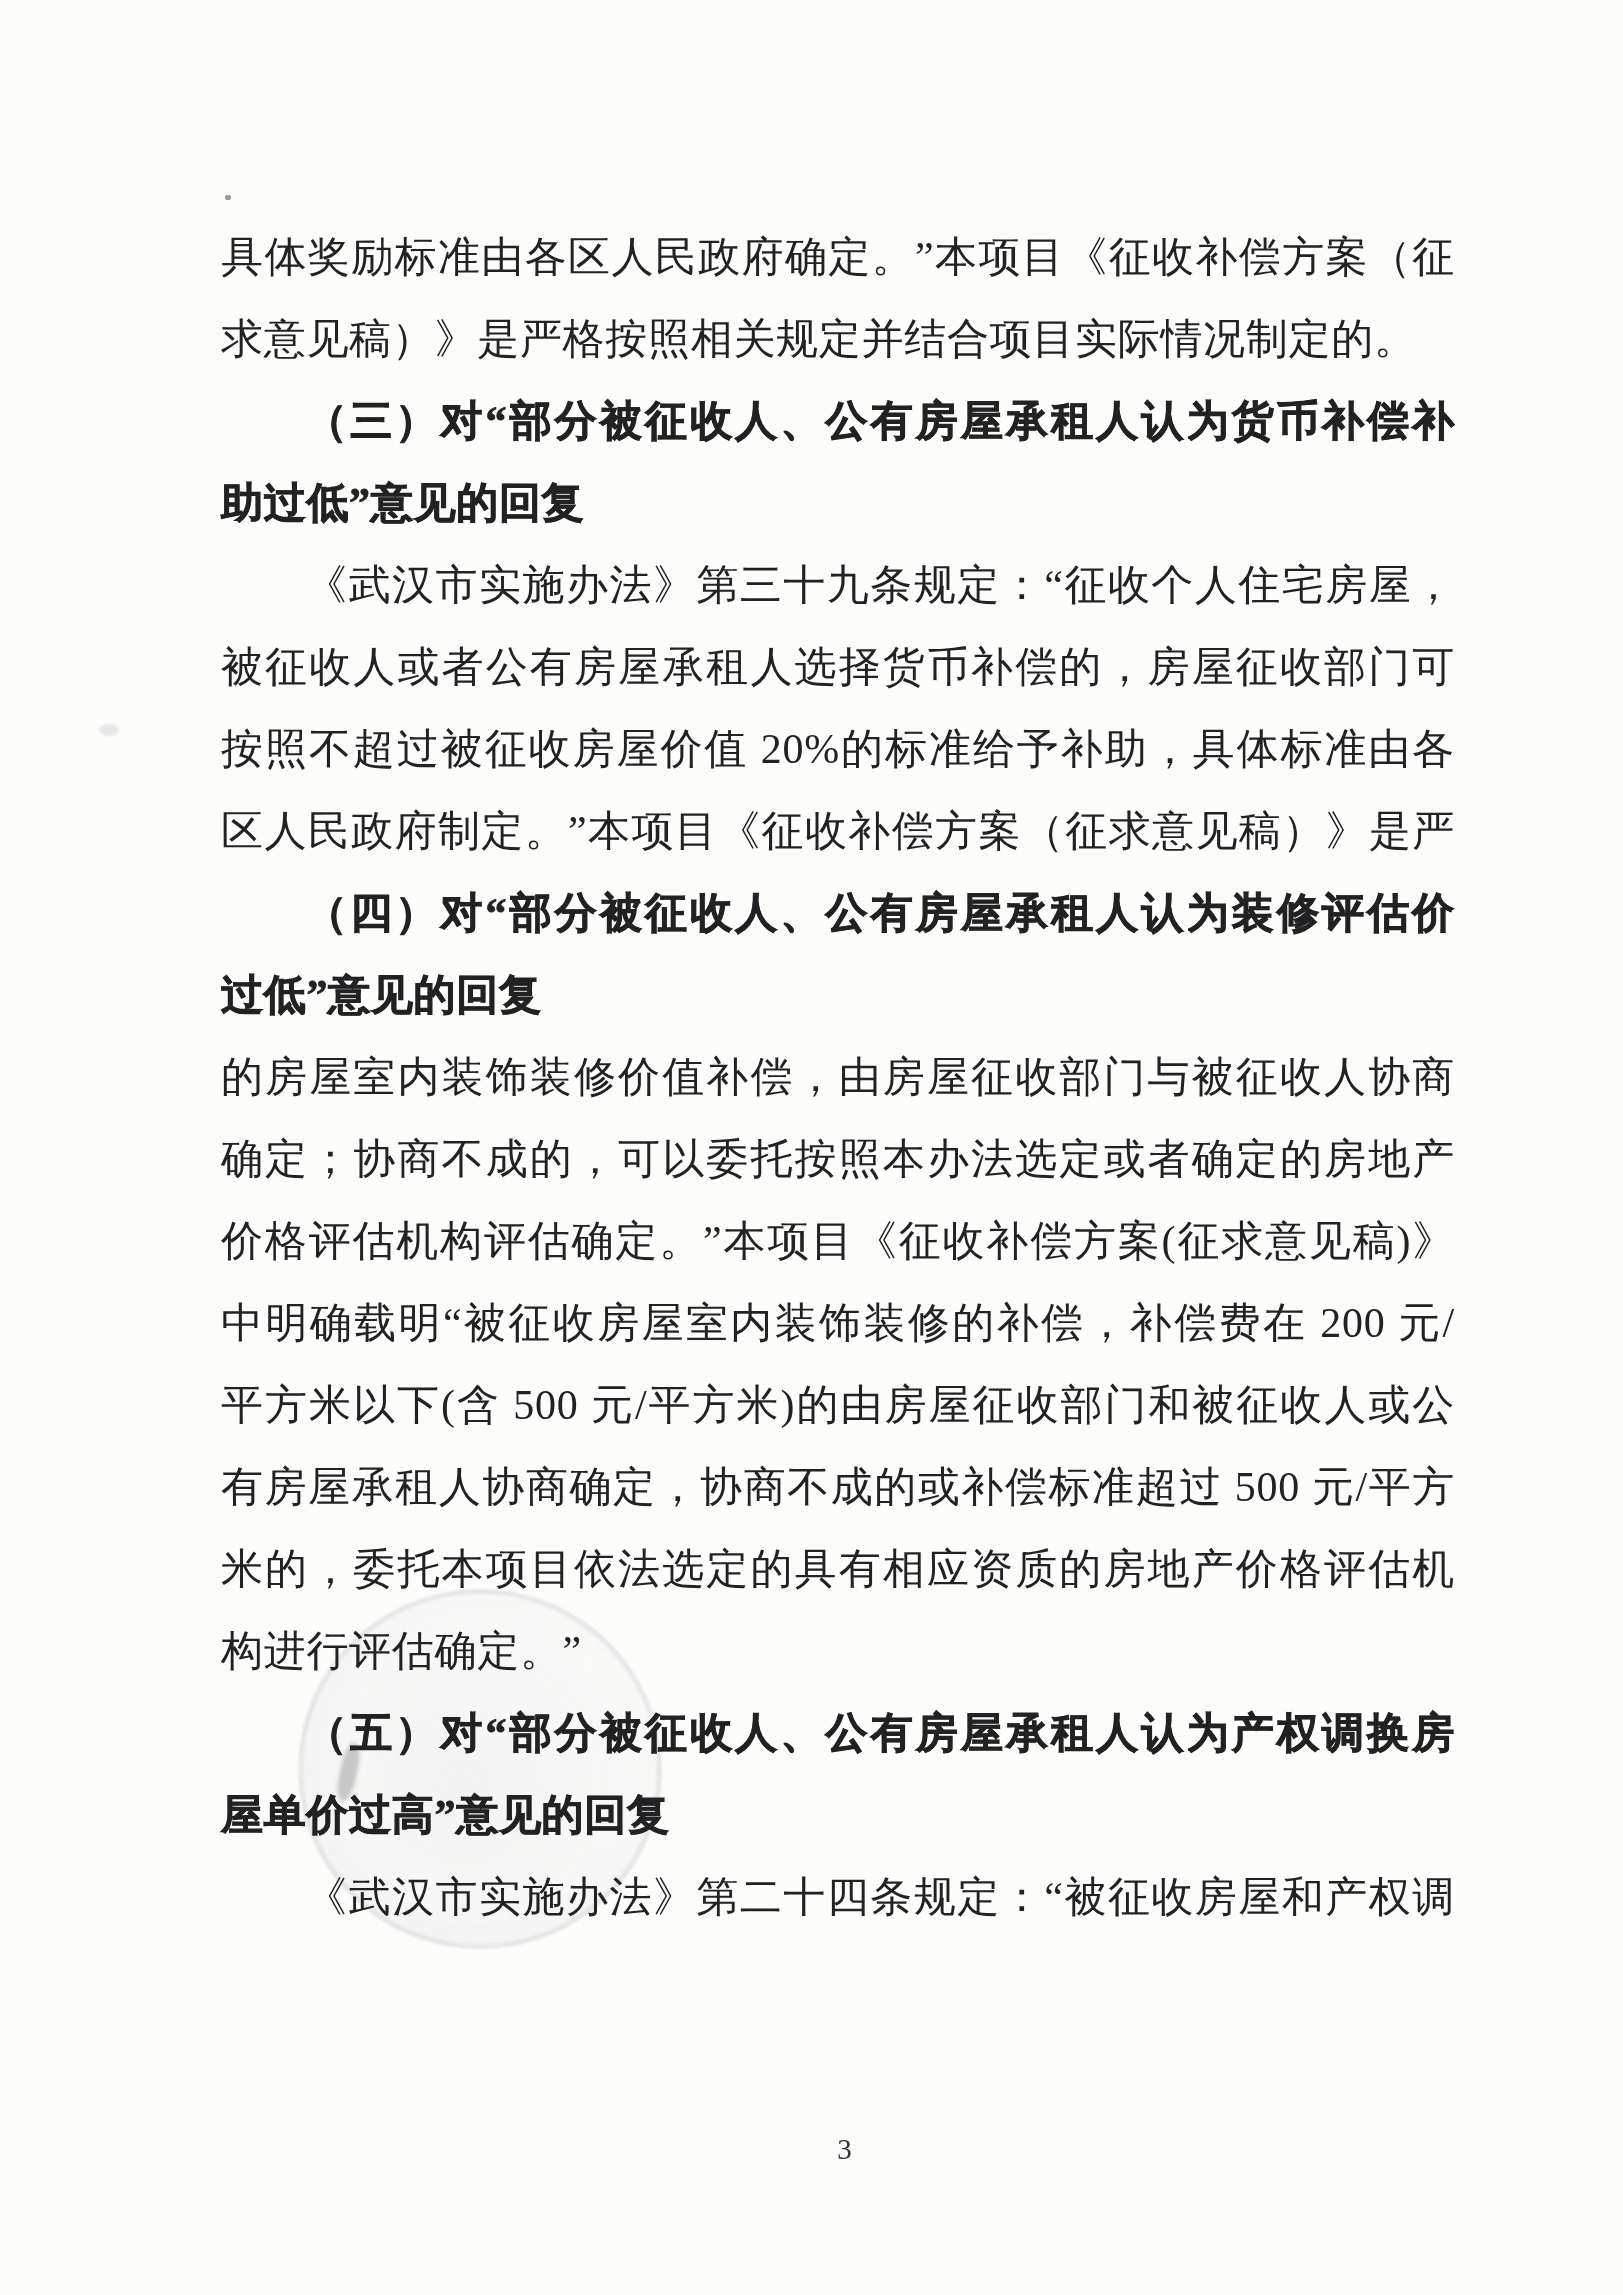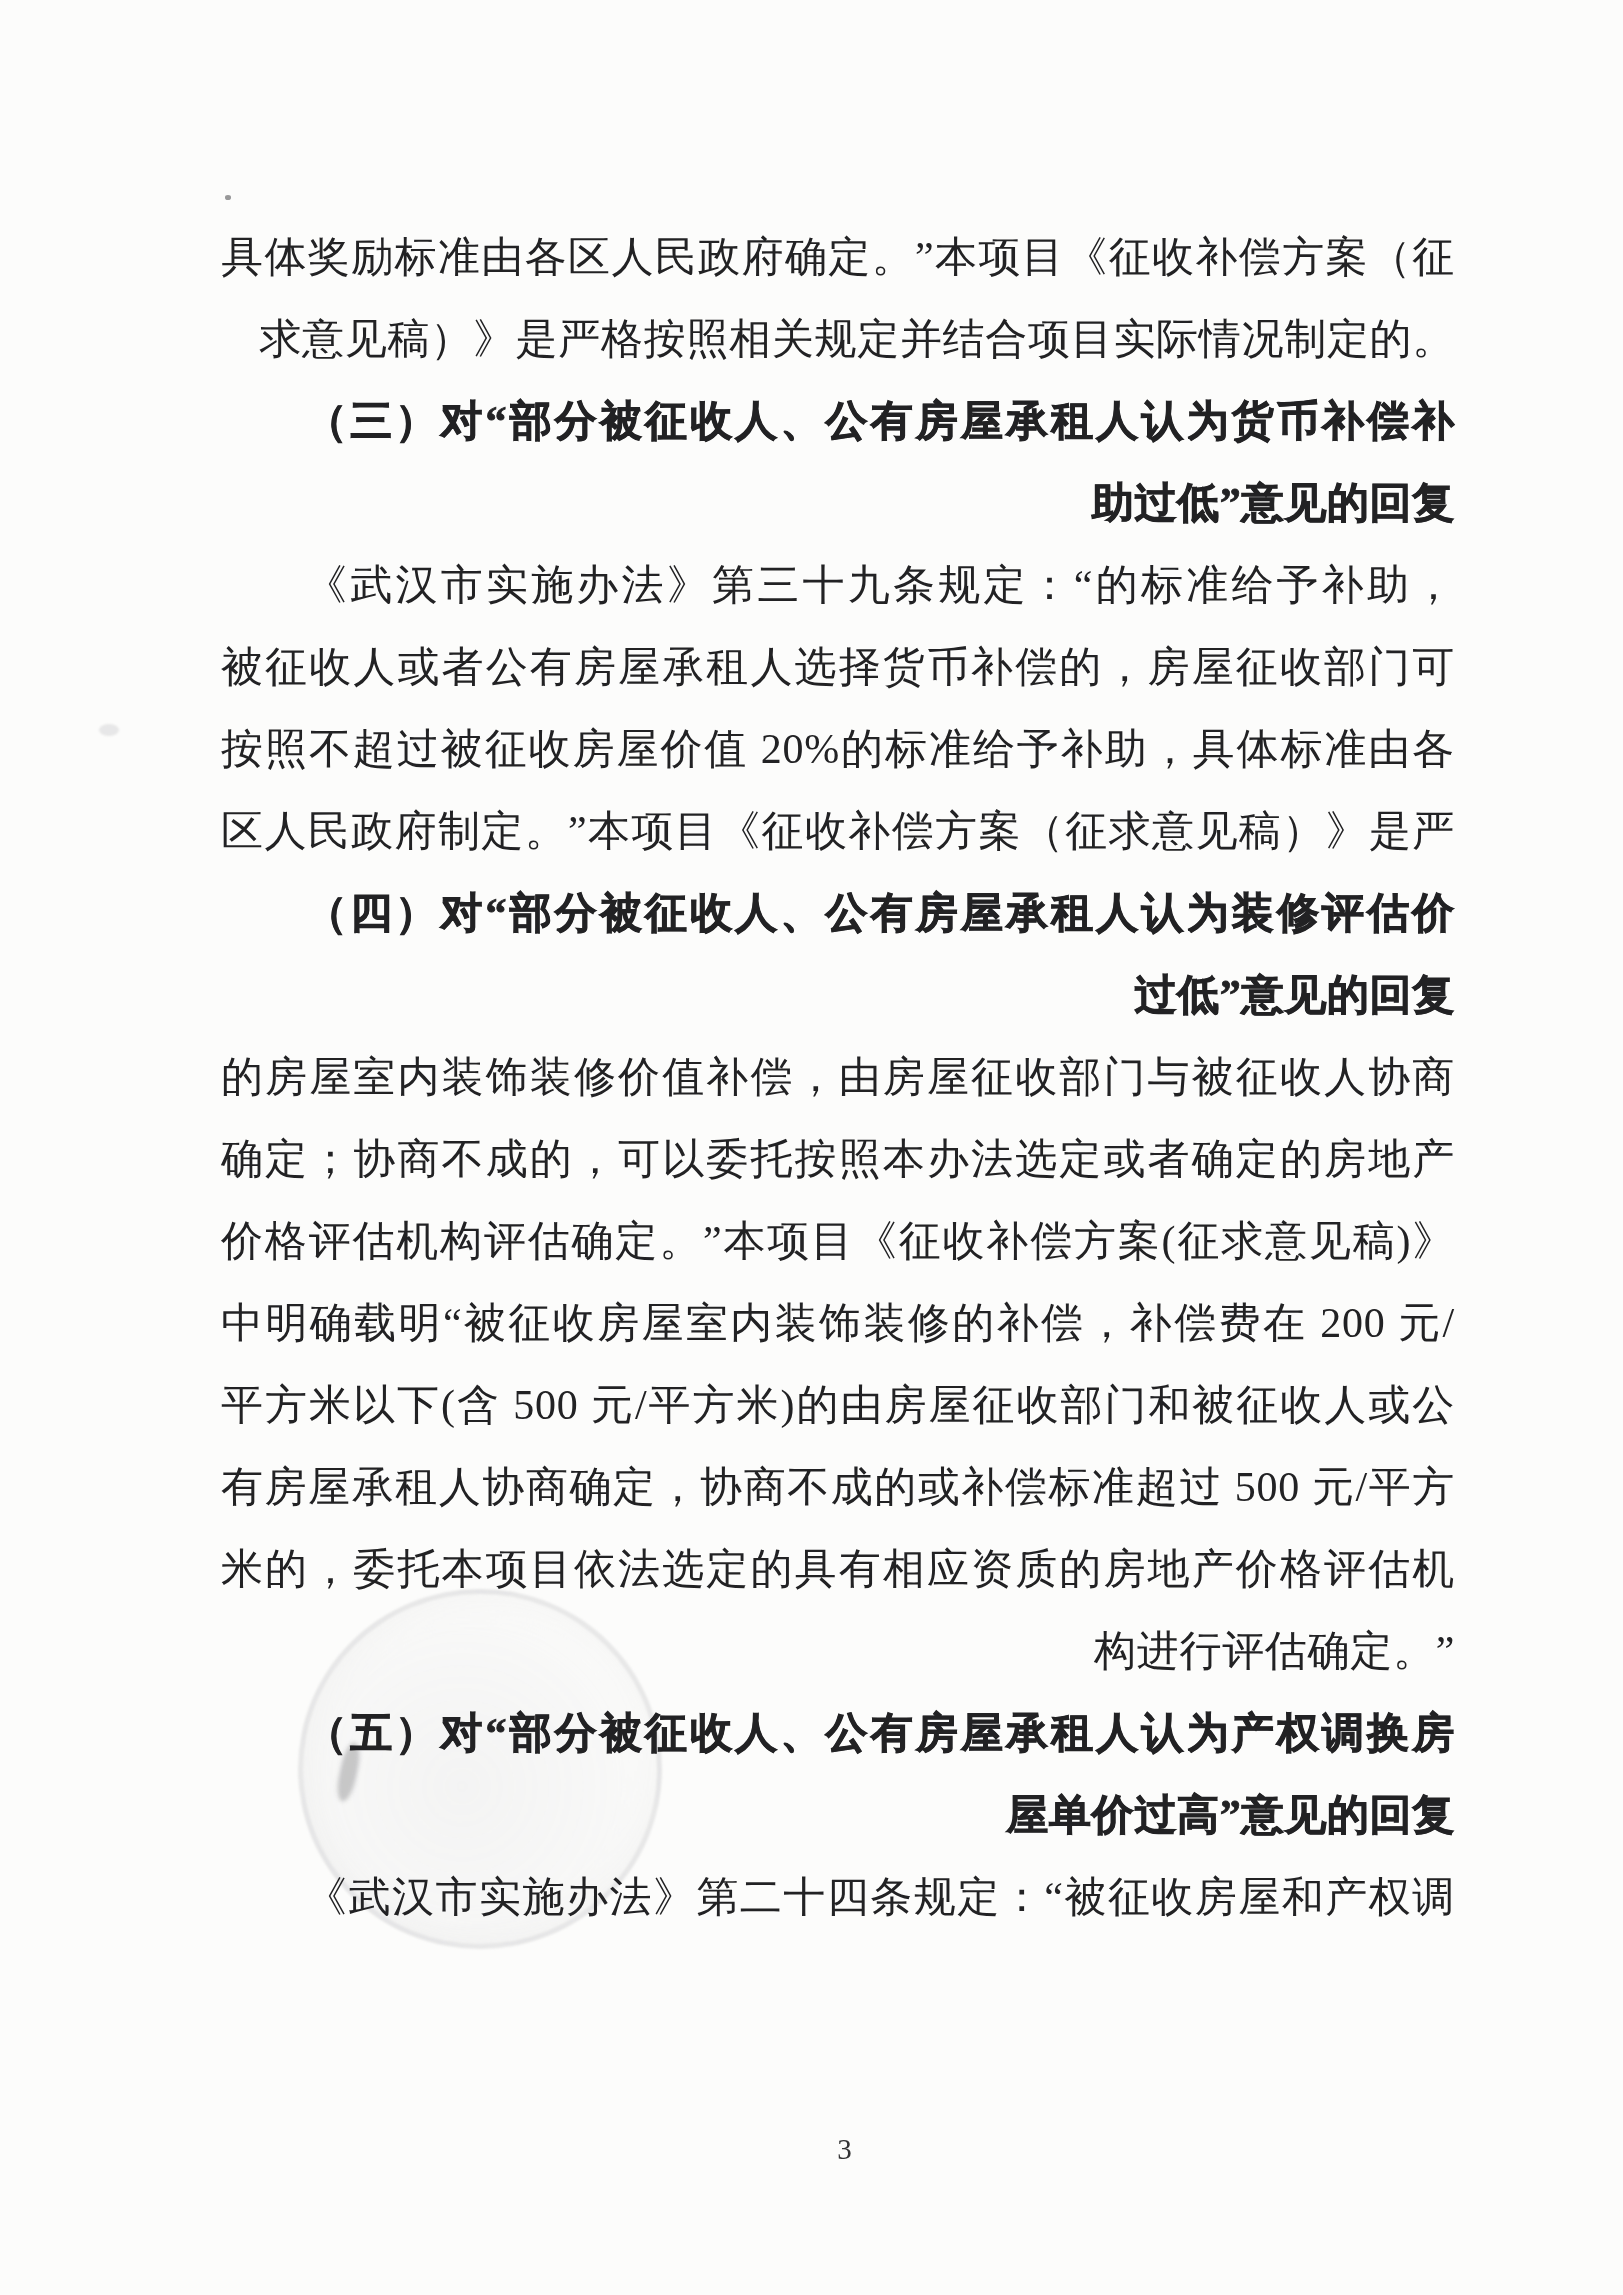--- a/index.html
+++ b/index.html
@@ -68,21 +68,21 @@
     left: 221px;
     top: 216px;
     width: 1234px;
   }
   .line {
     font-size: 42px;
     line-height: 82px;
     height: 82px;
     color: var(--ink, #222224);
     letter-spacing: 0.7px;
-    text-align: right;
+    text-align: left;
   }
   .line.justify {
     text-align: justify;
     text-align-last: justify;
   }
   .line.indent {
     text-indent: 84px;
   }
   .line.heading {
     font-weight: 700;
@@ -104,21 +104,21 @@
 <div class="page" style="--paper: #fcfcfb; --ink: #222224;">
   <div class="stamp-watermark"></div>
   <div class="ink-smudge"></div>
   <div class="speck-1"></div>
   <div class="speck-2"></div>
   <main class="content">
       <div class="line justify">具体奖励标准由各区人民政府确定。”本项目《征收补偿方案（征</div>
       <div class="line">求意见稿）》是严格按照相关规定并结合项目实际情况制定的。</div>
       <div class="line heading indent justify">（三）对“部分被征收人、公有房屋承租人认为货币补偿补</div>
       <div class="line heading">助过低”意见的回复</div>
-      <div class="line indent justify">《武汉市实施办法》第三十九条规定：“的标准给予补助，</div>
+      <div class="line indent justify">《武汉市实施办法》第三十九条规定：“征收个人住宅房屋，</div>
       <div class="line justify">被征收人或者公有房屋承租人选择货币补偿的，房屋征收部门可</div>
       <div class="line justify">按照不超过被征收房屋价值 20%的标准给予补助，具体标准由各</div>
       <div class="line justify">区人民政府制定。”本项目《征收补偿方案（征求意见稿）》是严</div>
       <div class="line heading indent justify">（四）对“部分被征收人、公有房屋承租人认为装修评估价</div>
       <div class="line heading">过低”意见的回复</div>
       <div class="line justify">的房屋室内装饰装修价值补偿，由房屋征收部门与被征收人协商</div>
       <div class="line justify">确定；协商不成的，可以委托按照本办法选定或者确定的房地产</div>
       <div class="line justify">价格评估机构评估确定。”本项目《征收补偿方案(征求意见稿)》</div>
       <div class="line justify">中明确载明“被征收房屋室内装饰装修的补偿，补偿费在 200 元/</div>
       <div class="line justify">平方米以下(含 500 元/平方米)的由房屋征收部门和被征收人或公</div>

